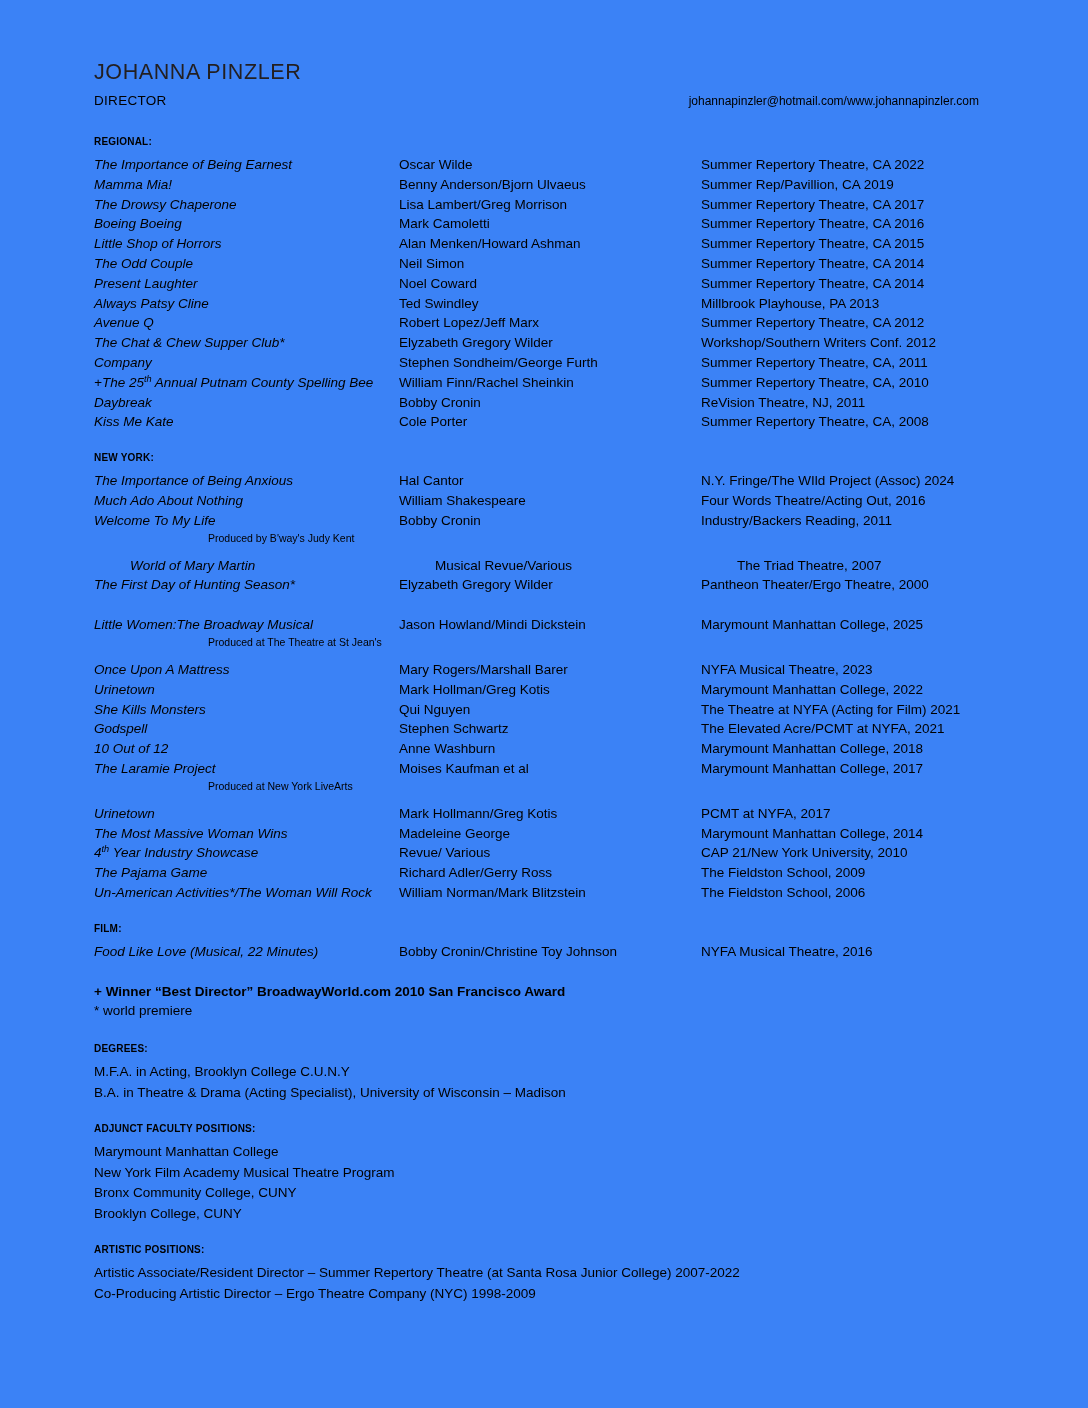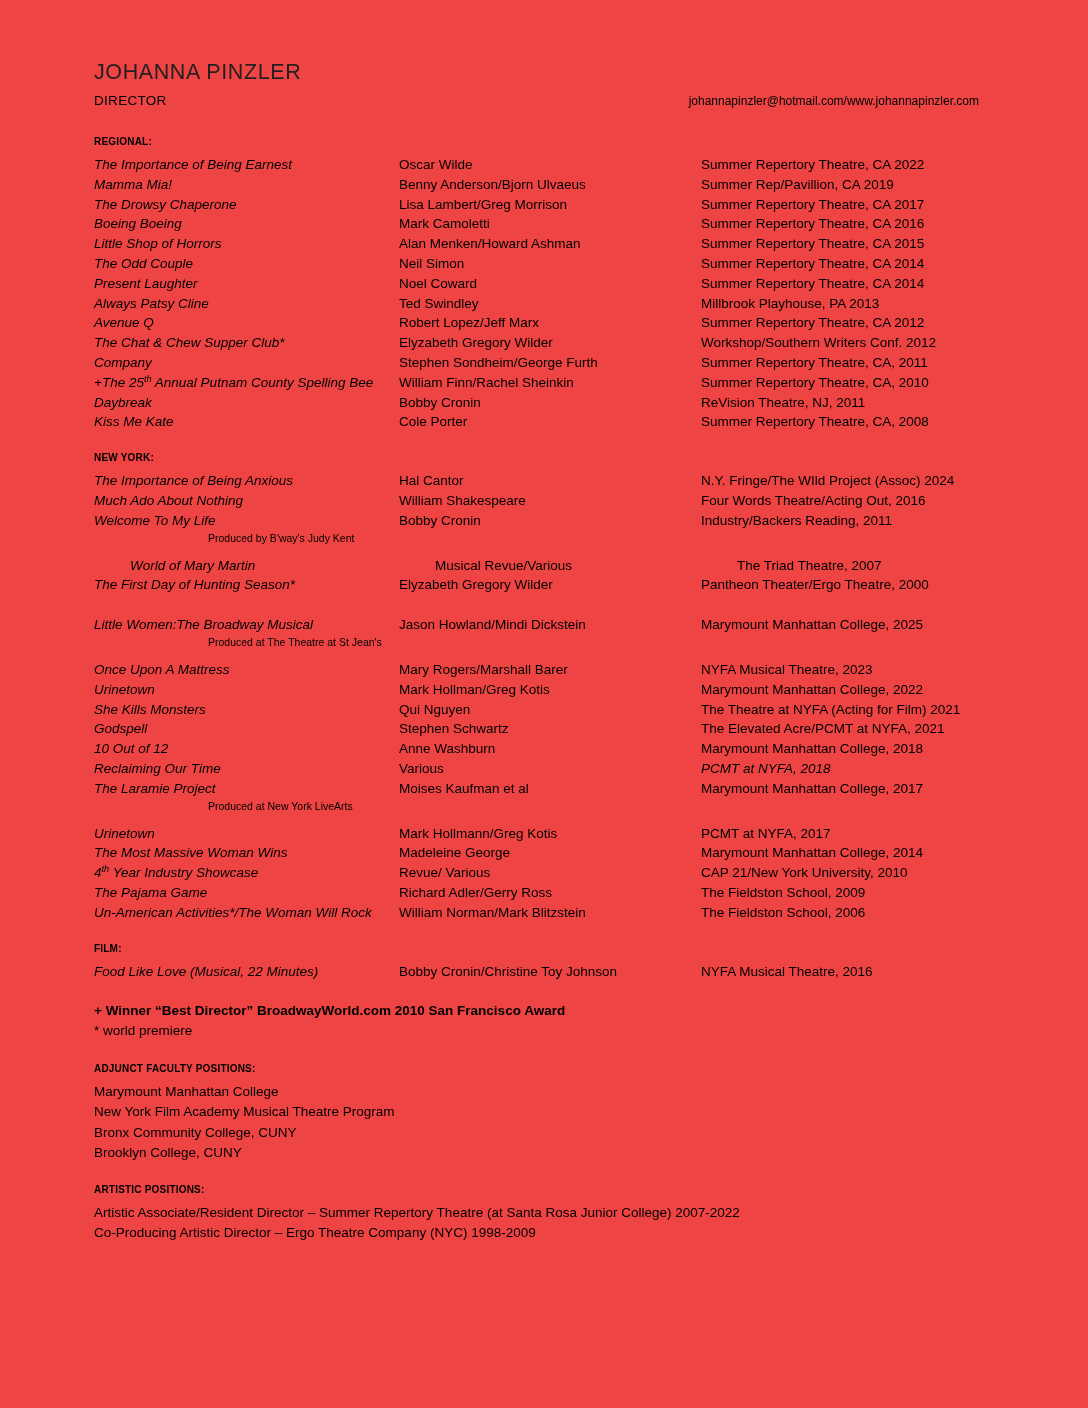--- a/index.html
+++ b/index.html
@@ -13,21 +13,21 @@
     font-family: "Liberation Sans", sans-serif;
     color: #000000;
     position: relative;
     overflow: hidden;
   }
   .page {
     position: absolute;
     left: 0; top: 0;
     width: 1088px;
     height: 1408px;
-    background: #ef4444;
+    background: #3b82f6;
   }
   .content {
     position: absolute;
     left: 94px;
     top: 60px;
     width: 900px;
   }
   .name {
     font-size: 21.5px;
     letter-spacing: 0.6px;
@@ -264,25 +264,20 @@
         <div class="c1">Godspell</div>
         <div class="c2">Stephen Schwartz</div>
         <div class="c3">The Elevated Acre/PCMT at NYFA, 2021</div>
       </div>
       <div class="row">
         <div class="c1">10 Out of 12</div>
         <div class="c2">Anne Washburn</div>
         <div class="c3">Marymount Manhattan College, 2018</div>
       </div>
       <div class="row">
-        <div class="c1">Reclaiming Our Time</div>
-        <div class="c2">Various</div>
-        <div class="c3 ital">PCMT at NYFA, 2018</div>
-      </div>
-      <div class="row">
         <div class="c1">The Laramie Project</div>
         <div class="c2">Moises Kaufman et al</div>
         <div class="c3">Marymount Manhattan College, 2017</div>
       </div>
       <div class="note">
         <span>Produced at New York LiveArts</span>
       </div>
 
       <div class="half-spacer"></div>
 
@@ -320,20 +315,25 @@
         <div class="c2">Bobby Cronin/Christine Toy Johnson</div>
         <div class="c3">NYFA Musical Theatre, 2016</div>
       </div>
     </div>
 
     <div class="awards">
       <div class="bold">+ Winner “Best Director” BroadwayWorld.com 2010 San Francisco Award</div>
       <div>* world premiere</div>
     </div>
 
+    <div class="section">
+      <div class="section-title">DEGREES:</div>
+      <div class="plain-line">M.F.A. in Acting, Brooklyn College C.U.N.Y</div>
+      <div class="plain-line">B.A. in Theatre &amp; Drama (Acting Specialist), University of Wisconsin – Madison</div>
+    </div>
 
     <div class="section">
       <div class="section-title">ADJUNCT FACULTY POSITIONS:</div>
       <div class="plain-line">Marymount Manhattan College</div>
       <div class="plain-line">New York Film Academy Musical Theatre Program</div>
       <div class="plain-line">Bronx Community College, CUNY</div>
       <div class="plain-line">Brooklyn College, CUNY</div>
     </div>
 
     <div class="section">

